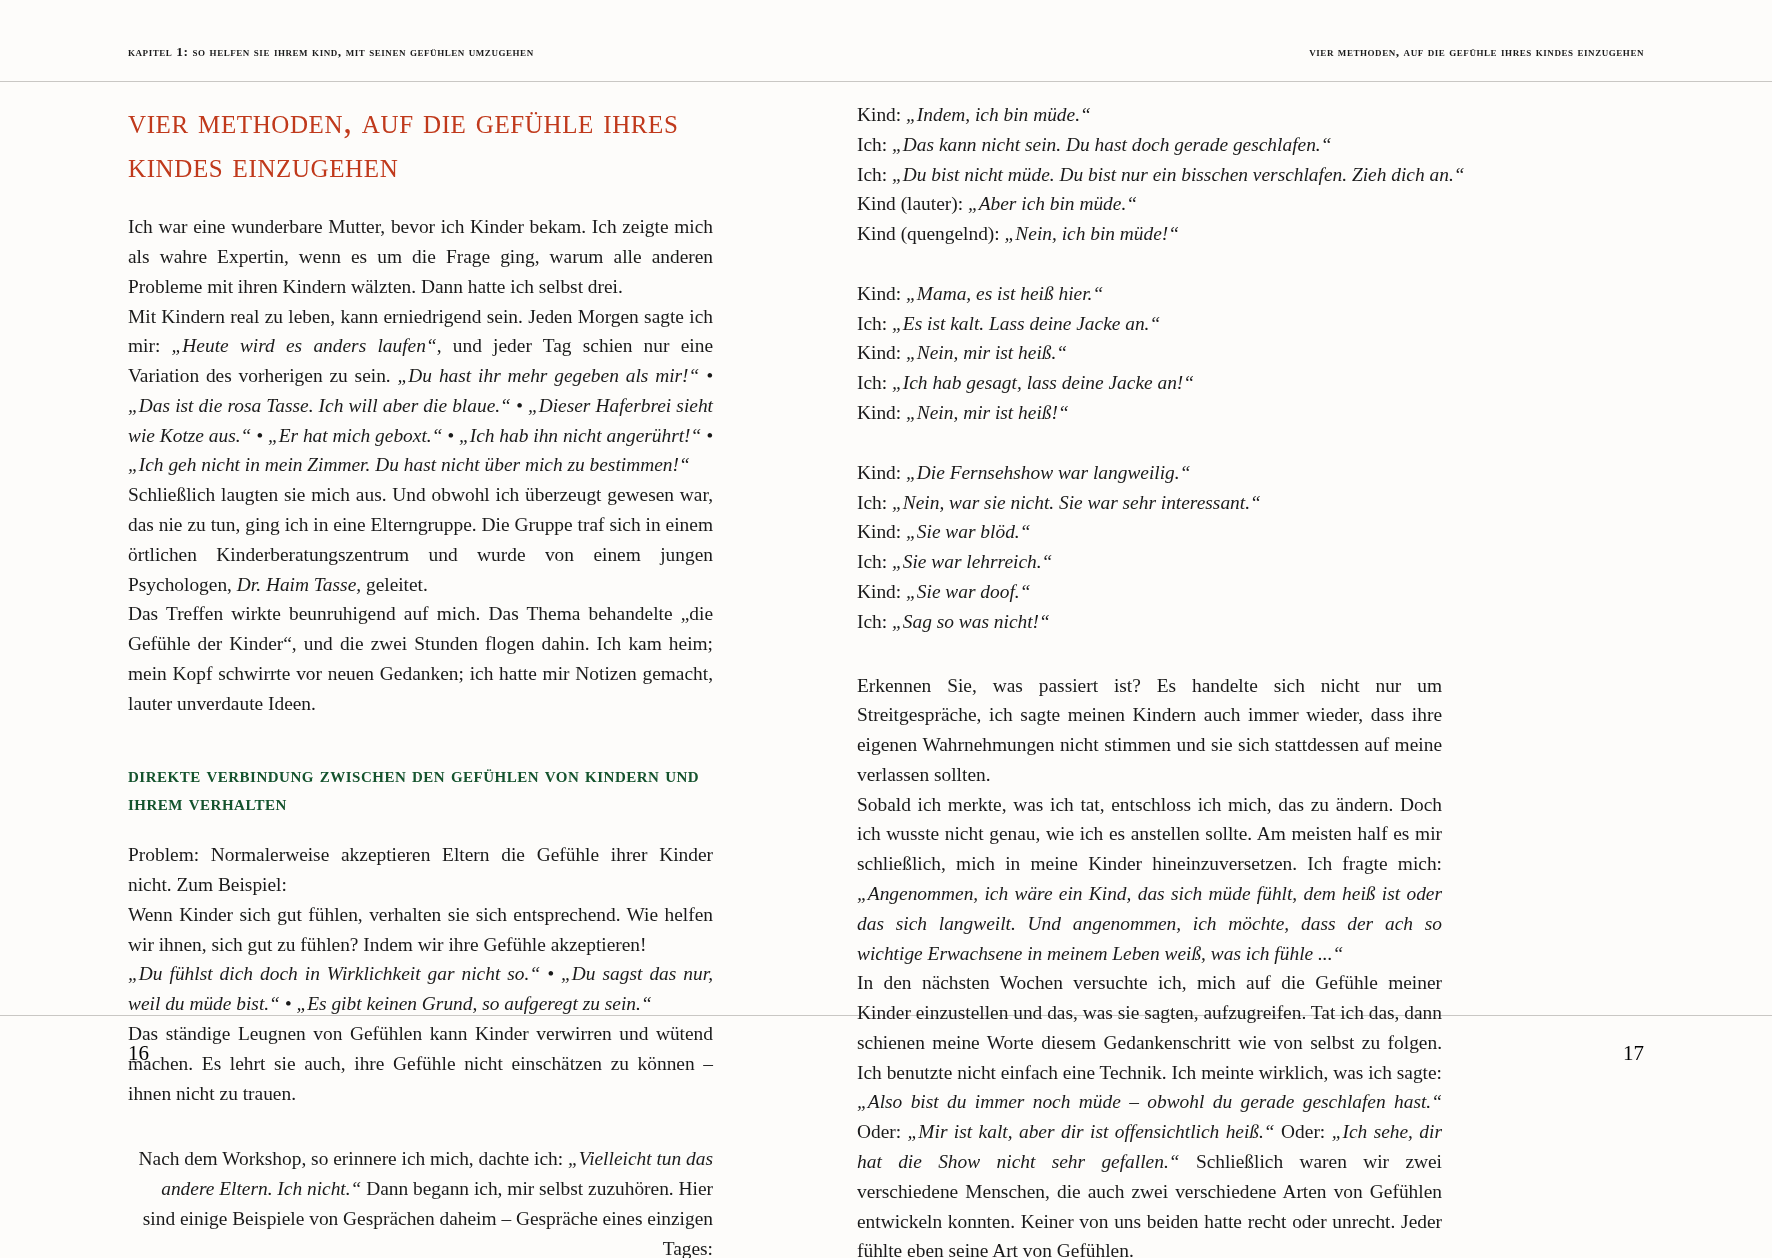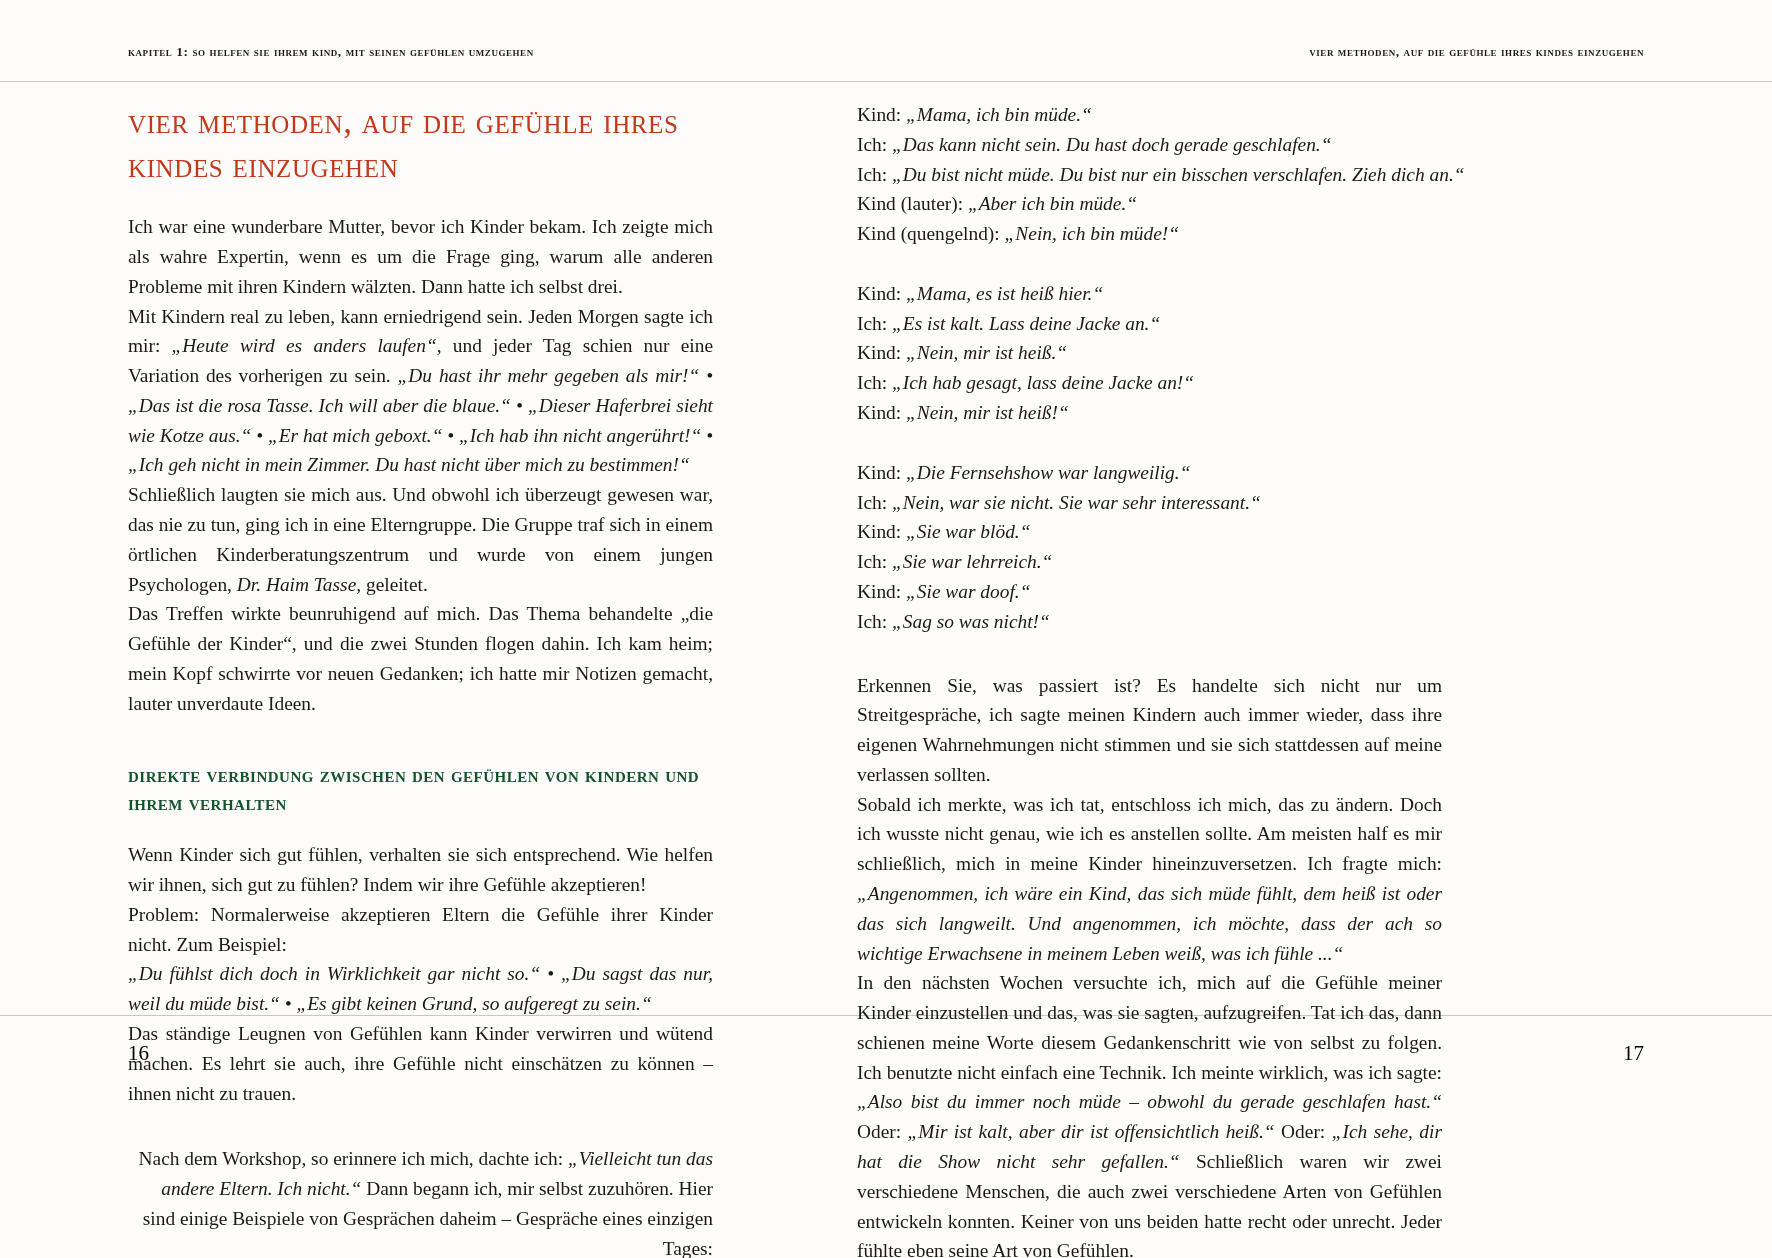--- a/index.html
+++ b/index.html
@@ -150,33 +150,33 @@
     <div>
       <p class="body"><span>Ich war eine wunderbare Mutter, bevor ich Kinder bekam. Ich zeigte mich als wahre Expertin, wenn es um die Frage ging, warum alle anderen Probleme mit ihren Kindern wälzten. Dann hatte ich selbst drei.</span></p>
       <p class="body"><span>Mit Kindern real zu leben, kann erniedrigend sein. Jeden Morgen sagte ich mir: </span><span class="it">„Heute wird es anders laufen“</span><span>, und jeder Tag schien nur eine Variation des vorherigen zu sein. </span><span class="it">„Du hast ihr mehr gegeben als mir!“ • „Das ist die rosa Tasse. Ich will aber die blaue.“ • „Dieser Haferbrei sieht wie Kotze aus.“ • „Er hat mich geboxt.“ • „Ich hab ihn nicht angerührt!“ • „Ich geh nicht in mein Zimmer. Du hast nicht über mich zu bestimmen!“</span></p>
       <p class="body"><span>Schließlich laugten sie mich aus. Und obwohl ich überzeugt gewesen war, das nie zu tun, ging ich in eine Elterngruppe. Die Gruppe traf sich in einem örtlichen Kinderberatungszentrum und wurde von einem jungen Psychologen, </span><span class="it">Dr. Haim Tasse,</span><span> geleitet.</span></p>
       <p class="body"><span>Das Treffen wirkte beunruhigend auf mich. Das Thema behandelte „die Gefühle der Kinder“, und die zwei Stunden flogen dahin. Ich kam heim; mein Kopf schwirrte vor neuen Gedanken; ich hatte mir Notizen gemacht, lauter unverdaute Ideen.</span></p>
     </div>
 
     <h2 class="section-title">Direkte Verbindung zwischen den Gefühlen von Kindern und ihrem Verhalten</h2>
 
     <div>
+      <p class="body"><span>Problem: Normalerweise akzeptieren Eltern die Gefühle ihrer Kinder nicht. Zum Beispiel:</span></p>
       <p class="body"><span>Wenn Kinder sich gut fühlen, verhalten sie sich entsprechend. Wie helfen wir ihnen, sich gut zu fühlen? Indem wir ihre Gefühle akzeptieren!</span></p>
-      <p class="body"><span>Problem: Normalerweise akzeptieren Eltern die Gefühle ihrer Kinder nicht. Zum Beispiel:</span></p>
       <p class="body"><span class="it">„Du fühlst dich doch in Wirklichkeit gar nicht so.“ • „Du sagst das nur, weil du müde bist.“ • „Es gibt keinen Grund, so aufgeregt zu sein.“</span></p>
       <p class="body"><span>Das ständige Leugnen von Gefühlen kann Kinder verwirren und wütend machen. Es lehrt sie auch, ihre Gefühle nicht einschätzen zu können – ihnen nicht zu trauen.</span></p>
       <p class="body last-left"><span>Nach dem Workshop, so erinnere ich mich, dachte ich: </span><span class="it">„Vielleicht tun das andere Eltern. Ich nicht.“</span><span> Dann begann ich, mir selbst zuzuhören. Hier sind einige Beispiele von Gesprächen daheim – Gespräche eines einzigen Tages:</span></p>
     </div>
   </div>
 
   <div class="col col-right">
 
     <div>
         <div class="dialogue">
-          <div class="dialogue-line"><span class="speaker">Kind: </span><span class="utterance">„Mama, ich bin müde.“</span></div>
+          <div class="dialogue-line"><span class="speaker">Kind: </span><span class="utterance">„Indem, ich bin müde.“</span></div>
           <div class="dialogue-line"><span class="speaker">Ich: </span><span class="utterance">„Das kann nicht sein. Du hast doch gerade geschlafen.“</span></div>
           <div class="dialogue-line"><span class="speaker">Ich: </span><span class="utterance">„Du bist nicht müde. Du bist nur ein bisschen verschlafen. Zieh dich an.“</span></div>
           <div class="dialogue-line"><span class="speaker">Kind (lauter): </span><span class="utterance">„Aber ich bin müde.“</span></div>
           <div class="dialogue-line"><span class="speaker">Kind (quengelnd): </span><span class="utterance">„Nein, ich bin müde!“</span></div>
         </div>
         <div class="dialogue">
           <div class="dialogue-line"><span class="speaker">Kind: </span><span class="utterance">„Mama, es ist heiß hier.“</span></div>
           <div class="dialogue-line"><span class="speaker">Ich: </span><span class="utterance">„Es ist kalt. Lass deine Jacke an.“</span></div>
           <div class="dialogue-line"><span class="speaker">Kind: </span><span class="utterance">„Nein, mir ist heiß.“</span></div>
           <div class="dialogue-line"><span class="speaker">Ich: </span><span class="utterance">„Ich hab gesagt, lass deine Jacke an!“</span></div>

